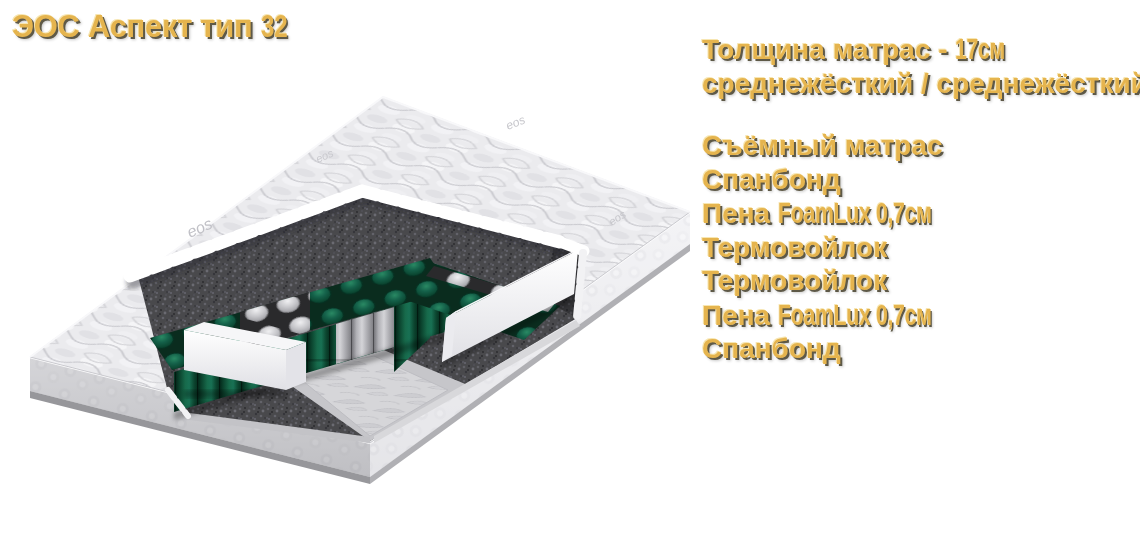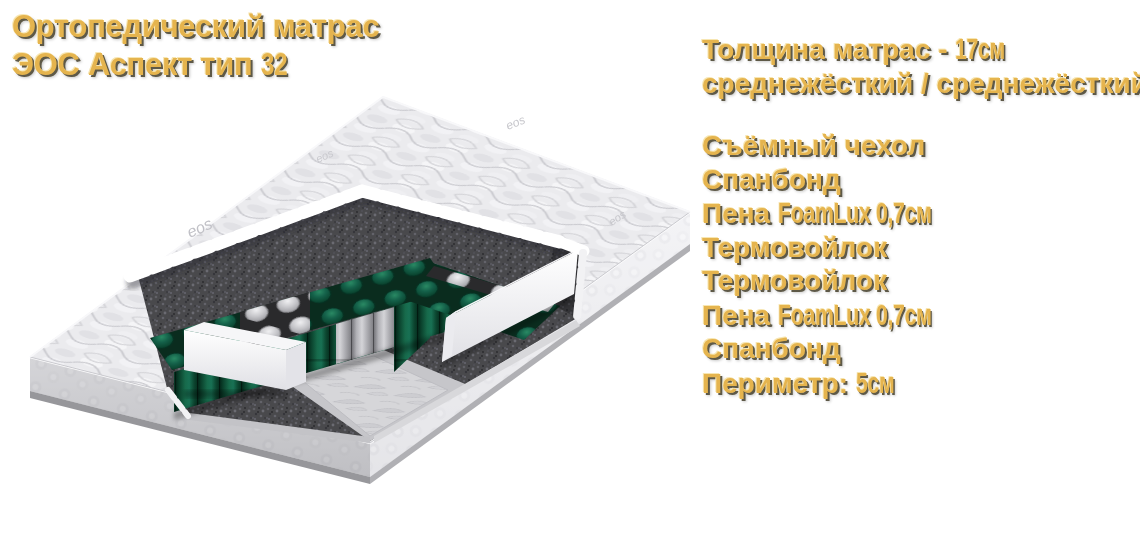--- a/index.html
+++ b/index.html
@@ -196,31 +196,29 @@
       <path d="M362,191 L560,242" stroke="#ffffff" stroke-width="7"></path>
       <path d="M362,191 L560,242" stroke="#ffffff" stroke-width="13" stroke-dasharray="15 6"></path>
       <path d="M560,242 L584,251" stroke="#ffffff" stroke-width="11"></path>
       <path d="M583,253 L577,317" stroke="#f2f2f4" stroke-width="8" stroke-dasharray="12 5"></path>
       <path d="M168,390 L188,416" stroke="#f2f2f4" stroke-width="6" stroke-dasharray="10 4"></path>
     </g>
   </g>
 </svg>
 
 <div class="title gold">
-  <div>Ортопедический матрас</div>
   <div><span>ЭОС Аспект тип </span><span class="cd2">32</span></div>
 </div>
 
 <div class="specs gold">
   <div><span>Толщина матрас - </span><span class="cd">17см</span></div>
   <div>среднежёсткий / среднежёсткий</div>
 </div>
 
 <div class="layers gold">
-  <div><span>Съёмный чехол</span><span class="cd"></span></div>
+  <div><span>Съёмный матрас</span><span class="cd"></span></div>
   <div><span>Спанбонд</span><span class="cd"></span></div>
   <div><span>Пена </span><span class="cd">FoamLux 0,7см</span></div>
   <div><span>Термовойлок</span><span class="cd"></span></div>
   <div><span>Термовойлок</span><span class="cd"></span></div>
   <div><span>Пена </span><span class="cd">FoamLux 0,7см</span></div>
   <div><span>Спанбонд</span><span class="cd"></span></div>
-  <div><span>Периметр: </span><span class="cd">5см</span></div>
 </div>
 
 </body></html>

